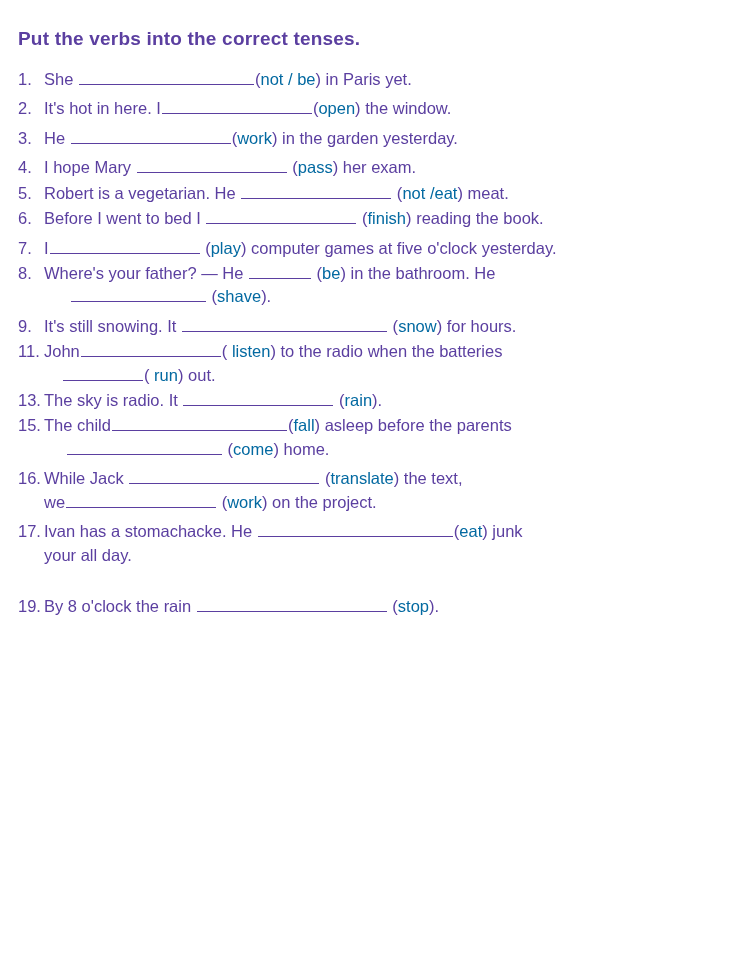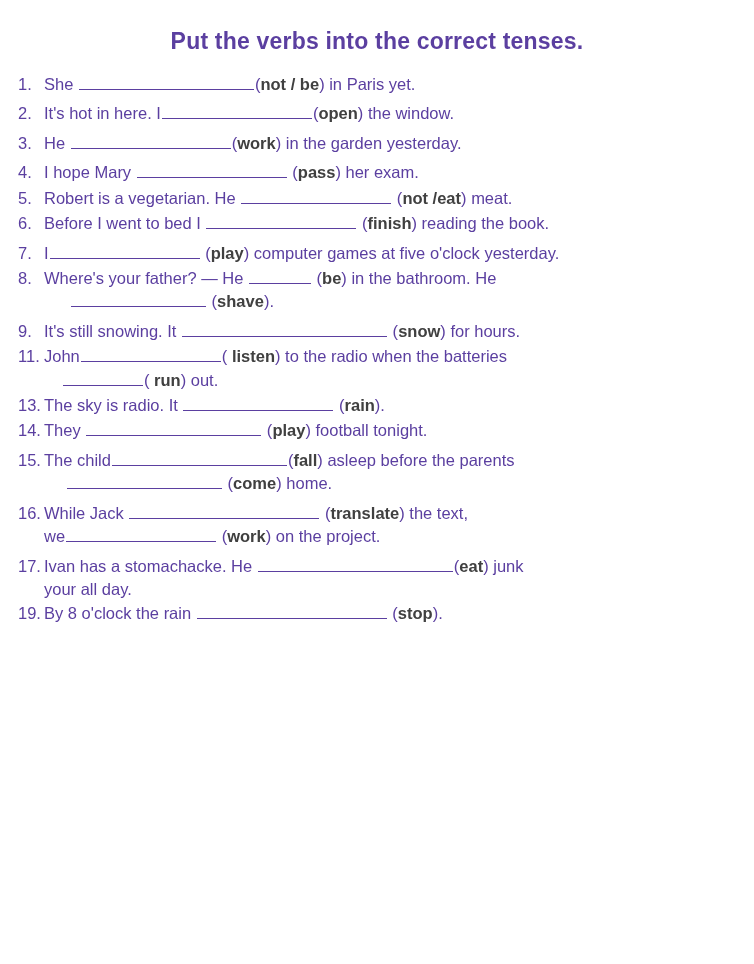--- a/index.html
+++ b/index.html
@@ -15,22 +15,22 @@
     overflow: hidden;
   }
   .sheet {
     position: relative;
     width: 754px;
     height: 964px;
     box-sizing: border-box;
     padding: 22px 18px 0 18px;
   }
   .worksheet-title {
-    text-align: center;
-    font-size: 23px;
+    text-align: left;
+    font-size: 19px;
     font-weight: bold;
     color: #5b3fa0;
     letter-spacing: 0.2px;
     margin: 6px 0 18px 0;
   }
   .items {
     margin: 0;
     padding: 0;
     list-style: none;
   }
@@ -46,33 +46,33 @@
     flex: 0 0 auto;
     min-width: 26px;
     text-align: left;
     color: #5b3fa0;
     white-space: pre;
   }
   .item-body {
     flex: 1 1 auto;
   }
   .verb {
-    color: #404040;
-    font-weight: bold;
+    color: #0369a1;
+    font-weight: normal;
   }
   .blank {
     display: inline-block;
     border-bottom: 1.4px solid #5b3fa0;
     vertical-align: baseline;
     height: 0.95em;
     margin: 0 1px;
   }
   
   .gap-sm { margin-bottom: 6px; }
-  .gap-md { margin-bottom: 1px; }
+  .gap-md { margin-bottom: 28px; }
   .indent { display: inline-block; }
 </style>
 </head>
 <body>
 
 <div class="sheet">
   <div class="worksheet-title">Put the verbs into the correct tenses.</div>
 
   <ol class="items" id="items-list">
       <li class="item gap-sm">
@@ -113,24 +113,20 @@
       </li>
       <li class="item ">
         <span class="item-number">11.</span>
         <span class="item-body"><span>John</span><span class="blank" style="width: 140px;"></span><span>( </span><span class="verb">listen</span><span>) to the radio when the batteries</span><br><span class="indent" style="width: 18px;"></span><span class="blank" style="width: 80px;"></span><span>( </span><span class="verb">run</span><span>) out.</span></span>
       </li>
       <li class="item ">
         <span class="item-number">13.</span>
         <span class="item-body"><span>The sky is radio. It </span><span class="blank" style="width: 150px;"></span><span> (</span><span class="verb">rain</span><span>).</span></span>
       </li>
       <li class="item gap-sm">
-        <span class="item-number">14.</span>
-        <span class="item-body"><span>They </span><span class="blank" style="width: 175px;"></span><span> (</span><span class="verb">play</span><span>) football tonight.</span></span>
-      </li>
-      <li class="item gap-sm">
         <span class="item-number">15.</span>
         <span class="item-body"><span>The child</span><span class="blank" style="width: 175px;"></span><span>(</span><span class="verb">fall</span><span>) asleep before the parents</span><br><span class="indent" style="width: 22px;"></span><span class="blank" style="width: 155px;"></span><span> (</span><span class="verb">come</span><span>) home.</span></span>
       </li>
       <li class="item gap-sm">
         <span class="item-number">16.</span>
         <span class="item-body"><span>While Jack </span><span class="blank" style="width: 190px;"></span><span> (</span><span class="verb">translate</span><span>) the text,</span><br><span>we</span><span class="blank" style="width: 150px;"></span><span> (</span><span class="verb">work</span><span>) on the project.</span></span>
       </li>
       <li class="item gap-md">
         <span class="item-number">17.</span>
         <span class="item-body"><span>Ivan has a stomachacke. He </span><span class="blank" style="width: 195px;"></span><span>(</span><span class="verb">eat</span><span>) junk</span><br><span>your all day.</span></span>

